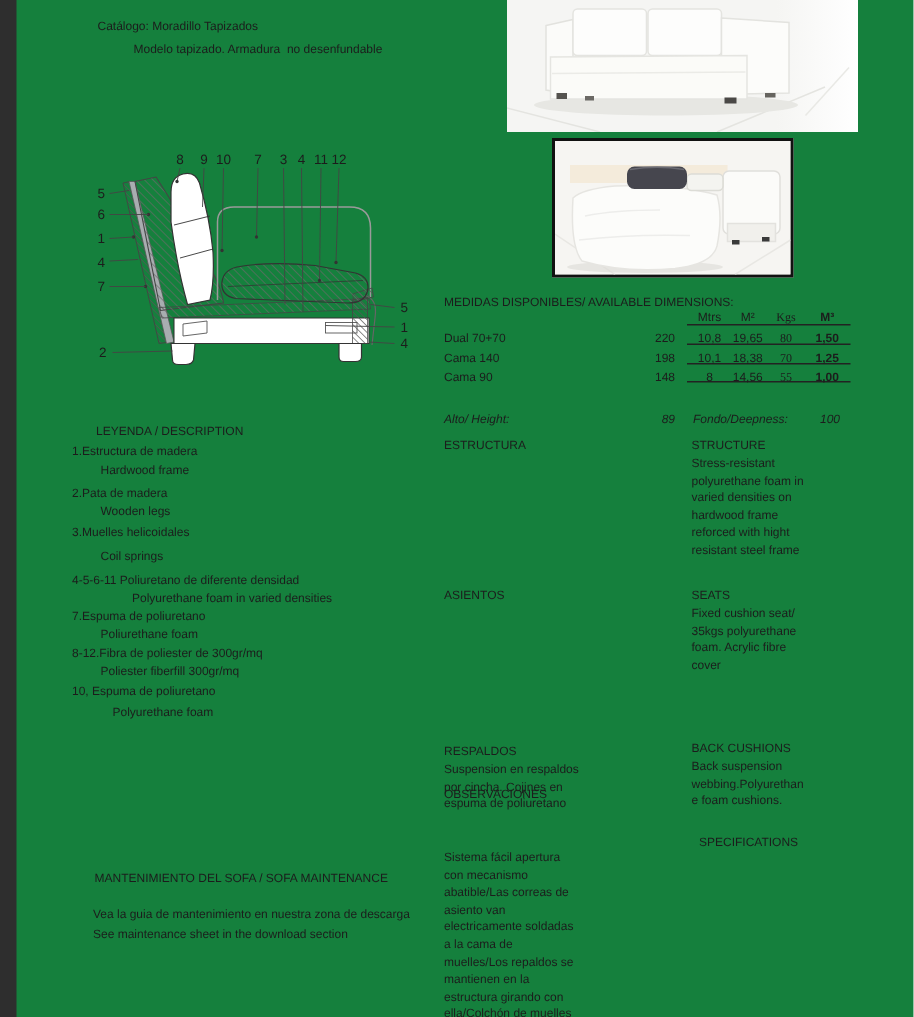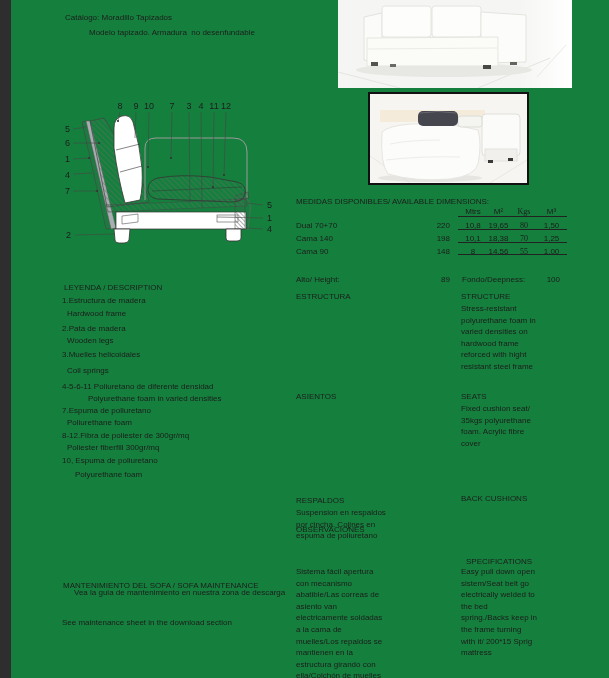--- a/index.html
+++ b/index.html
@@ -8,35 +8,35 @@
   .edgebar{position:absolute;left:0;top:0;width:11px;height:678px;background:#2e2e2e;}
   .t{position:absolute;font-size:8px;line-height:11.6px;white-space:pre-wrap;color:#1c1c1c;}
   .b{font-weight:normal;}
   
   .hd1{left:65px;top:12px;} .hd2{left:65px;top:27px;margin-left:24px;}
   
   .lgt{left:64px;top:282px;text-align:right;}
   .lg0{top:295px}.lg1{top:308px}.lg2{top:323px}.lg3{top:335px}.lg4{top:349px}.lg5{top:365px}
   .lg6{top:381px}.lg7{top:393px}.lg8{top:405px}.lg9{top:417px}.lg10{top:430px}.lg11{top:442px}
   .lg12{top:455px}.lg13{top:469px}
-  .ind0{left:62px}.ind1{left:67px}.ind2{left:88px}.ind3{left:75px}
-  
-  .mtt{left:63px;top:580px;} .mt1{left:62px;top:587px;margin-left:12px;} .mt2{left:62px;top:617px;}
+  .ind0{left:48px}.ind1{left:67px}.ind2{left:88px}.ind3{left:75px}
+  
+  .mtt{left:63px;top:580px;} .mt1{left:62px;top:604px;} .mt2{left:62px;top:617px;}
   
   .dimtitle{left:296px;top:196px;}
   .colh{top:206px;} .row0{top:220px}.row1{top:233px}.row2{top:246px}
   .lblcol{left:296px;width:120px;}
   .sizecol{left:420px;width:30px;text-align:right;}
   .mtrscol{left:459px;width:28px;text-align:center;}
   .m2col{left:486px;width:25px;text-align:center;}
   .kgscol{left:511px;width:26px;text-align:center;font-family:Liberation Serif, serif;}
-  .m3col{left:537px;width:29px;text-align:center;}
+  .m3col{left:537px;width:29px;text-align:center;font-weight:bold;}
   .tline{position:absolute;left:458px;width:109px;height:0;border-top:1px solid #222;}
   .tl0{top:216px}.tl1{top:229px}.tl2{top:241.5px}.tl3{top:254px}
-  .altorow{top:274px;}
+  .altorow{top:274px;font-style:italic;}
   .fondolbl{left:462px;width:100px;}
   .fondoval{left:530px;width:30px;text-align:right;}
   
   .esx{left:296px;width:122px;} .enx{left:461px;width:112px;}
   .sec-est-t{top:291px}.sec-est-b{top:303px}
   .sec-asi-t{top:391px}.sec-asi-b{top:403px}
   .sec-res-t{top:495px}.sec-res-b{top:507px}
   .sec-resEN-t{top:493px}.sec-resEN-b{top:505px}
   .sec-obs-t{top:524px}.sec-obs-b{top:566px}
   .sec-speT{top:556px;padding-left:5px;}
@@ -242,42 +242,37 @@
   <div class="t enx sec-asi-b">Fixed cushion seat/
 35kgs polyurethane
 foam. Acrylic fibre
 cover</div>
 
   <div class="t b esx sec-res-t">RESPALDOS</div>
   <div class="t esx sec-res-b">Suspension en respaldos
 por cincha. Cojines en
 espuma de poliuretano</div>
   <div class="t b enx sec-resEN-t">BACK CUSHIONS</div>
+  <div class="t enx sec-resEN-b">Back suspension
+webbing.Polyurethan
+e foam cushions.</div>
 
   <div class="t b esx sec-obs-t">OBSERVACIONES</div>
   <div class="t esx sec-obs-b">Sistema fácil apertura
 con mecanismo
 abatible/Las correas de
 asiento van
 electricamente soldadas
 a la cama de
 muelles/Los repaldos se
 mantienen en la
 estructura girando con
 ella/Colchón de muelles
 de 200*15</div>
   <div class="t b enx sec-speT">SPECIFICATIONS</div>
-  <div class="t enx sec-obs-b">Easy pull down open
-sistem/Seat belt go
-electrically welded to
-the bed
-spring./Backs keep in
-the frame turning
-with it/ 200*15 Sprig
-mattress</div>
 
   <div class="t b lgt">LEYENDA / DESCRIPTION</div>
   <div class="t lg0 ind0">1.Estructura de madera</div>
   <div class="t lg1 ind1">Hardwood frame</div>
   <div class="t lg2 ind0">2.Pata de madera</div>
   <div class="t lg3 ind1">Wooden legs</div>
   <div class="t lg4 ind0">3.Muelles helicoidales</div>
   <div class="t lg5 ind1">Coil springs</div>
   <div class="t lg6 ind0">4-5-6-11 Poliuretano de diferente densidad</div>
   <div class="t lg7 ind2">Polyurethane foam in varied densities</div>

